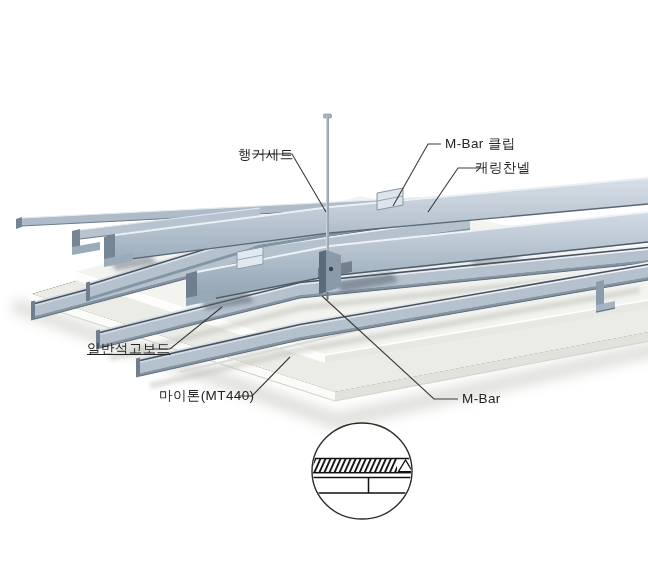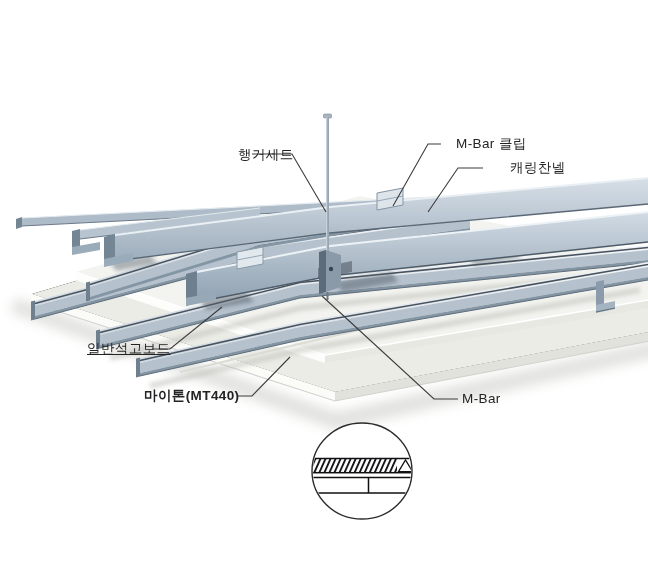--- a/index.html
+++ b/index.html
@@ -178,17 +178,17 @@
       <rect x="306" y="458.5" width="91" height="14.2" fill="url(#hatch)"></rect>
       <rect x="306" y="458.5" width="112" height="14.2" fill="none" stroke="#101010" stroke-width="1.5"></rect>
       <path d="M398.5,471.6 L405.5,460 L412.5,471.6 Z" fill="#ffffff" stroke="#101010" stroke-width="1.3"></path>
       <rect x="306" y="477.5" width="112" height="15.5" fill="#ffffff" stroke="#101010" stroke-width="1.5"></rect>
       <line x1="368.5" y1="477.5" x2="368.5" y2="493" stroke="#101010" stroke-width="1.5"></line>
     </g>
   </g>
 </svg>
 
 <div class="lbl" style="left:190px;top:147px;margin-left:48px;">행거세트</div>
-<div class="lbl" style="left:456px;top:136px;text-align:center;">M-Bar 클립</div>
-<div class="lbl" style="left:510px;top:160px;">캐링찬넬</div>
+<div class="lbl" style="left:445px;top:136px;text-align:center;">M-Bar 클립</div>
+<div class="lbl" style="left:475px;top:160px;">캐링찬넬</div>
 <div class="lbl" style="left:87px;top:341px;text-decoration:underline;">일반석고보드</div>
-<div class="lbl" style="left:144px;top:388px;font-weight:bold;">마이톤(MT440)</div>
+<div class="lbl" style="left:159px;top:388px;">마이톤(MT440)</div>
 <div class="lbl" style="left:462px;top:391px;">M-Bar</div>
 
 </body></html>

